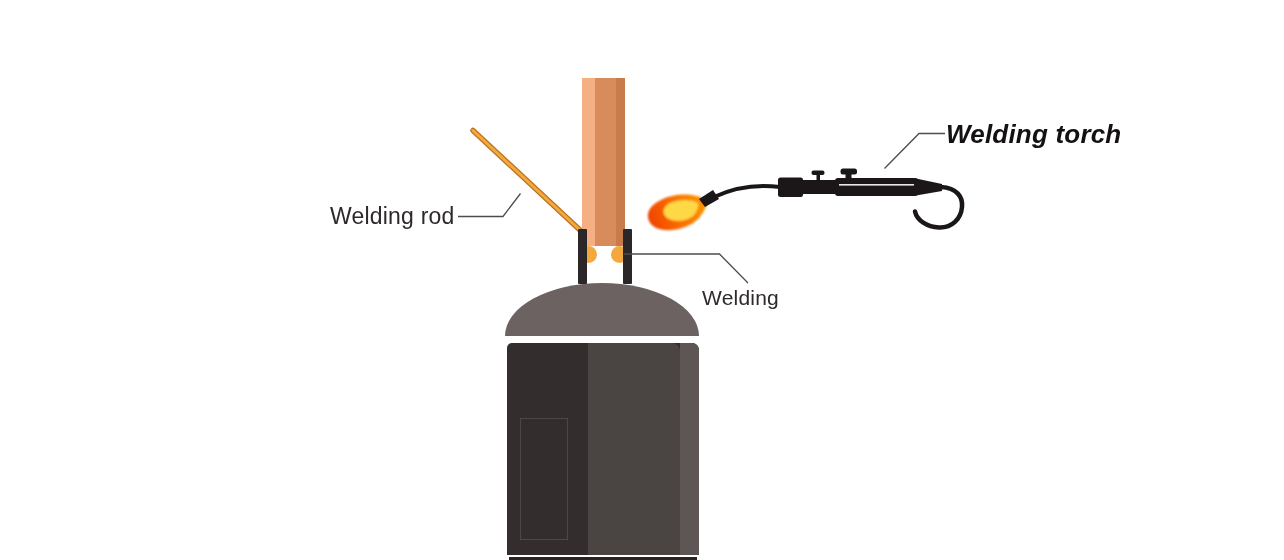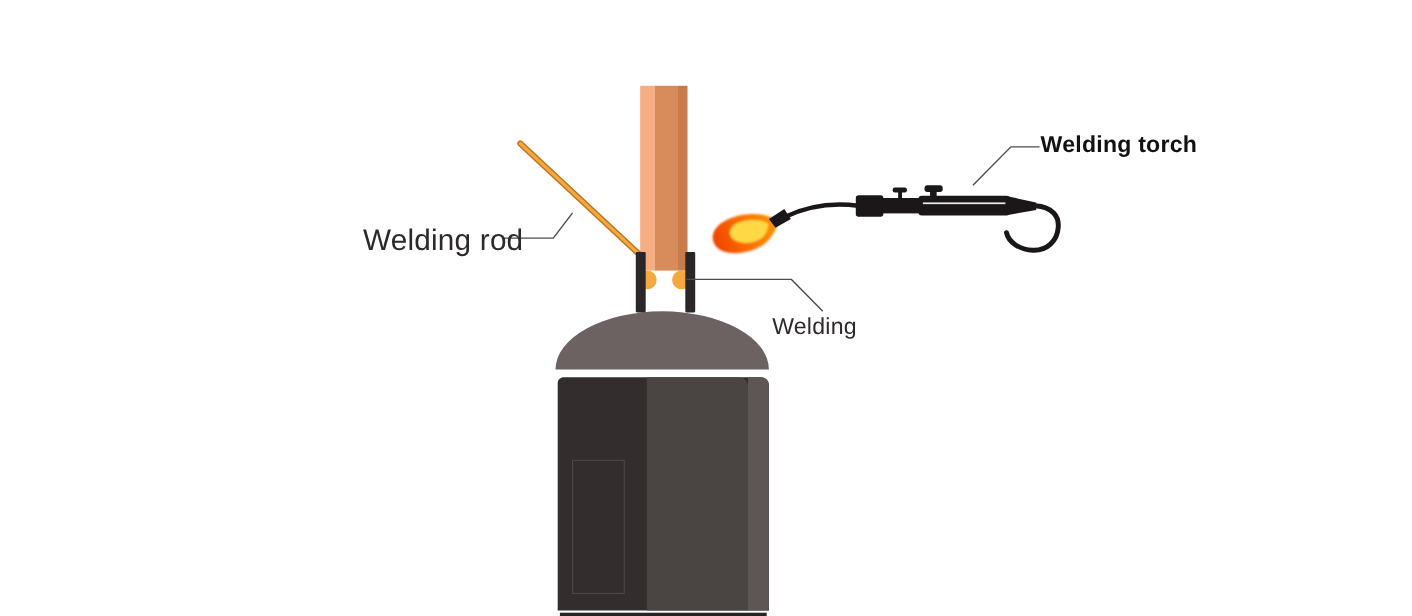--- a/index.html
+++ b/index.html
@@ -61,23 +61,23 @@
   
   svg.overlay { left: 0; top: 0; width: 1284px; height: 560px; }
 
   
   .label {
     white-space: nowrap;
     line-height: 1;
     letter-spacing: 0.2px;
     color: var(--label-text, #2e292a);
   }
-  .label-rod      { left: 330px; top: 205px; font-size: 27px; }
-  .label-torch    { left: 946px; top: 121px; font-size: 21px; font-weight: 700;
-                    color: var(--label-text-bold, #141112); }
+  .label-rod      { left: 330px; top: 205px; font-size: 23px; }
+  .label-torch    { left: 946px; top: 121px; font-size: 26px; font-weight: 700;
+                    color: var(--label-text-bold, #141112); font-style: italic; }
   .label-weldment { left: 702px; top: 287px; font-size: 21px; }
 </style>
 </head>
 <body>
 
 <div class="stage">
 
   <div class="abs pipe"></div>
 
   <div class="abs dome"></div>

